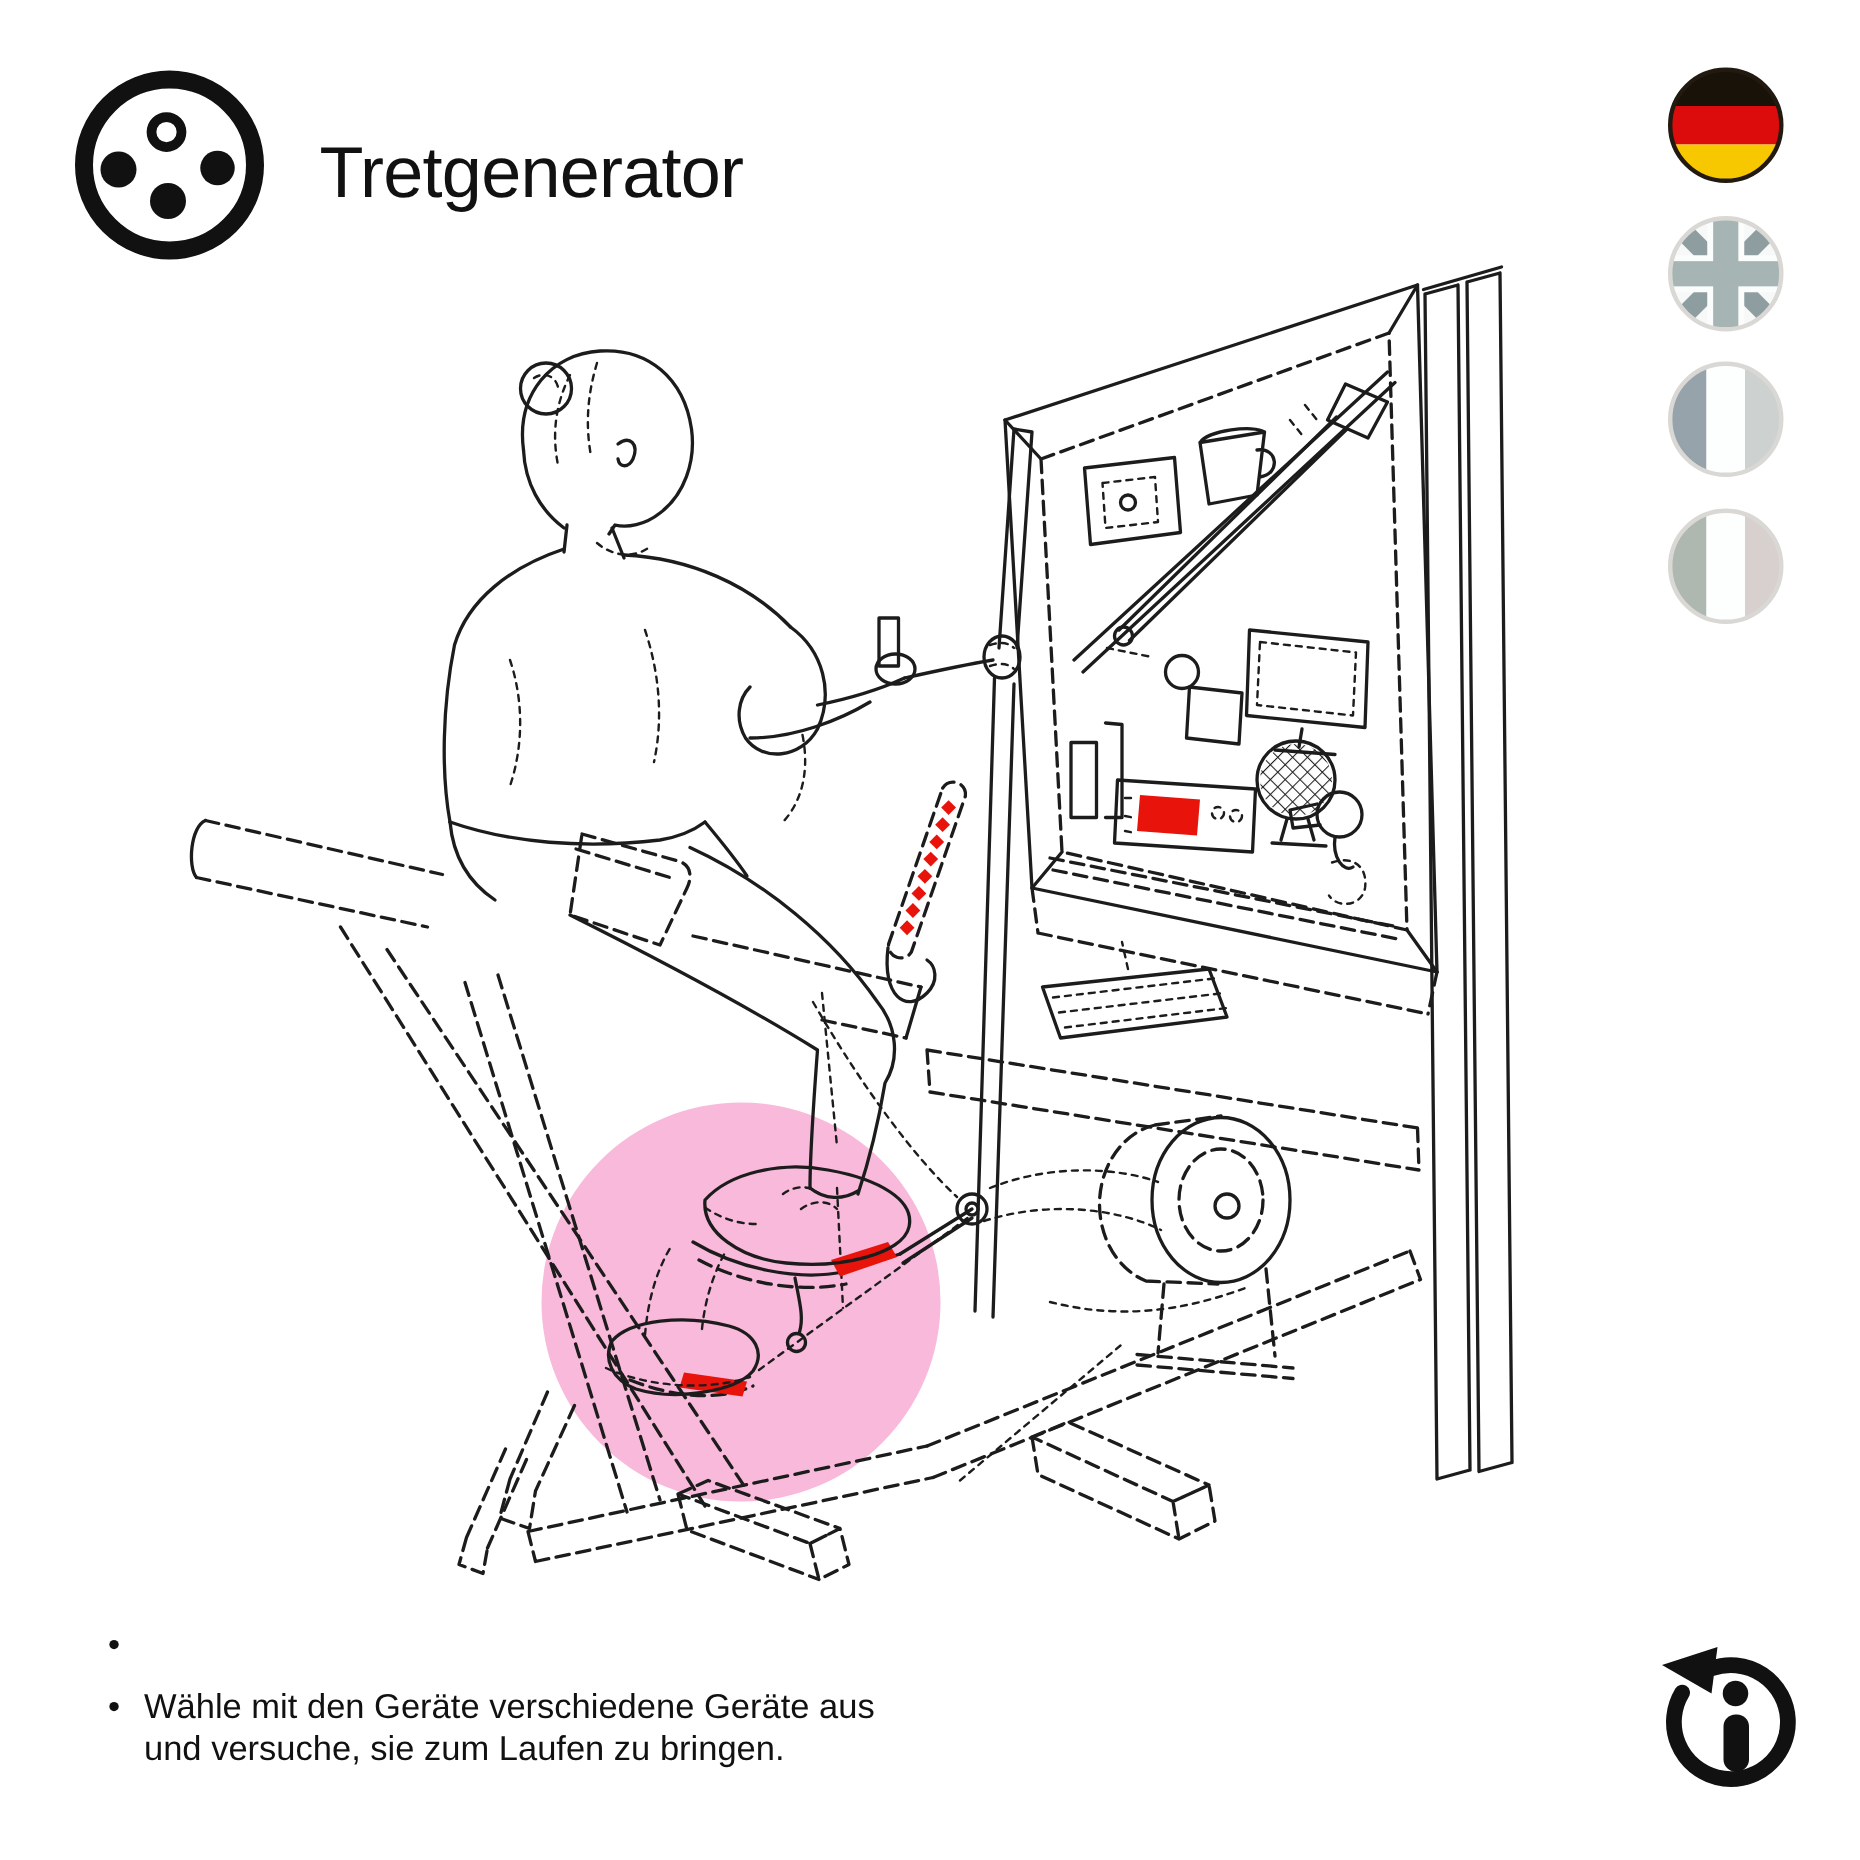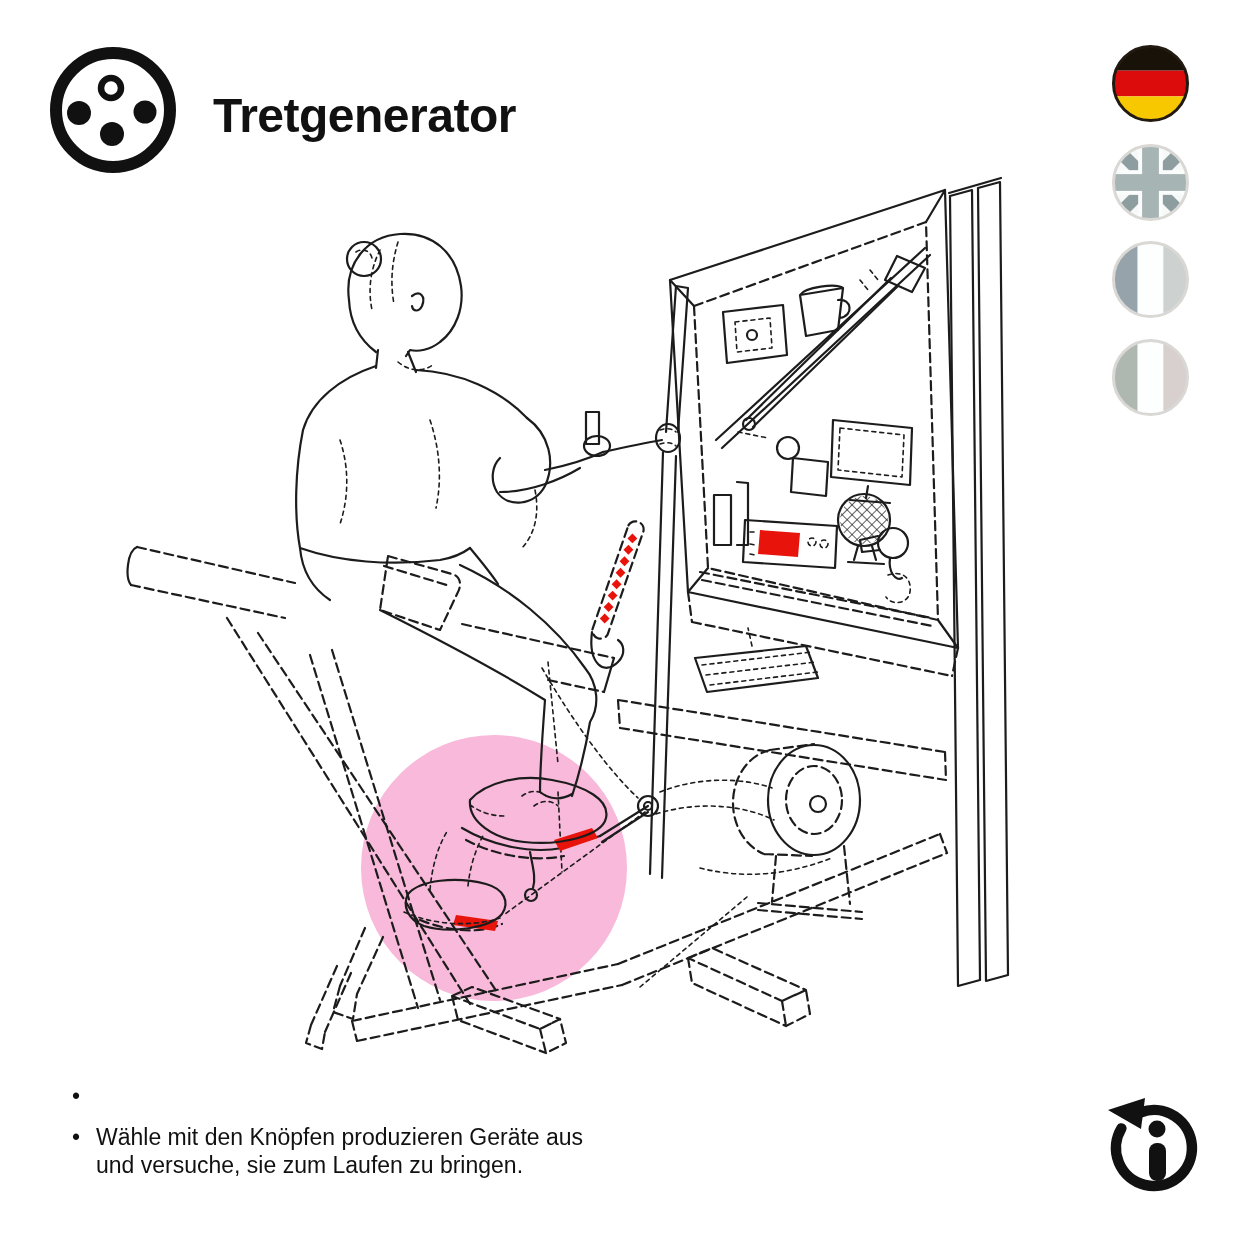--- a/index.html
+++ b/index.html
@@ -15,21 +15,21 @@
   .pink{fill:var(--highlight-pink,#f8b9da)}
 
   .fg-black{fill:var(--flag-black,#181208)}
   .fg-red{fill:var(--flag-red,#dd0c0c)}
   .fg-gold{fill:var(--flag-gold,#f7c700)}
   .g-dark{fill:var(--gray-dark,#8e9da0)}
   .g-mid{fill:var(--gray-mid,#a7b4b4)}
   .g-light{fill:var(--gray-light,#cdd2d1)}
   .g-ring{fill:none;stroke:var(--gray-ring,#d9d8d4);stroke-width:3}
 
-  h1#title{position:absolute;left:213px;top:88px;margin:0;font-size:48px;font-weight:700;letter-spacing:-.5px}
+  h1#title{position:absolute;left:213px;top:88px;margin:0;font-size:48px;font-weight:400;letter-spacing:-.5px}
   #logo{position:absolute;left:43px;top:40px}
 
   .flag-btn{position:absolute;left:1111px;width:79px;height:79px;padding:0;border:none;background:none;cursor:pointer}
   .flag-btn svg{display:block}
 
   #info-btn{position:absolute;left:1098px;top:1093px;width:130px;height:130px;padding:0;border:none;background:none;cursor:pointer}
 
   #instructions{position:absolute;left:72px;top:1082px;width:620px;font-size:23px;line-height:28px}
   #instructions .item{display:flex;margin-bottom:13px}
   #instructions .dot{width:24px;flex:0 0 24px;text-align:left}
@@ -277,21 +277,21 @@
     <path class="lns" d="M404,912 C430,924 470,928 500,918"></path>
   </g>
 </svg>
 
 <div id="instructions">
   <div class="item">
     <span class="dot">•</span>
   </div>
   <div class="item">
     <span class="dot">•</span>
-    <span class="txt">Wähle mit den Knöpfen produzieren Geräte aus
+    <span class="txt">Wähle mit den Geräte verschiedene Geräte aus
 und versuche, sie zum Laufen zu bringen.</span>
   </div>
 </div>
 
 <button id="info-btn">
   <svg width="130" height="130" viewBox="0 0 130 130">
     <path d="M23.4,35.4 A38,38 0 1 0 43,19.3" fill="none" stroke="#111" stroke-width="10.5" stroke-linecap="round"></path>
     <polygon points="10,17 47,5 43,36" fill="#111"></polygon>
     <circle cx="59" cy="36" r="8.5" fill="#111"></circle>
     <rect x="51" y="50" width="17" height="38" rx="8" fill="#111"></rect>

